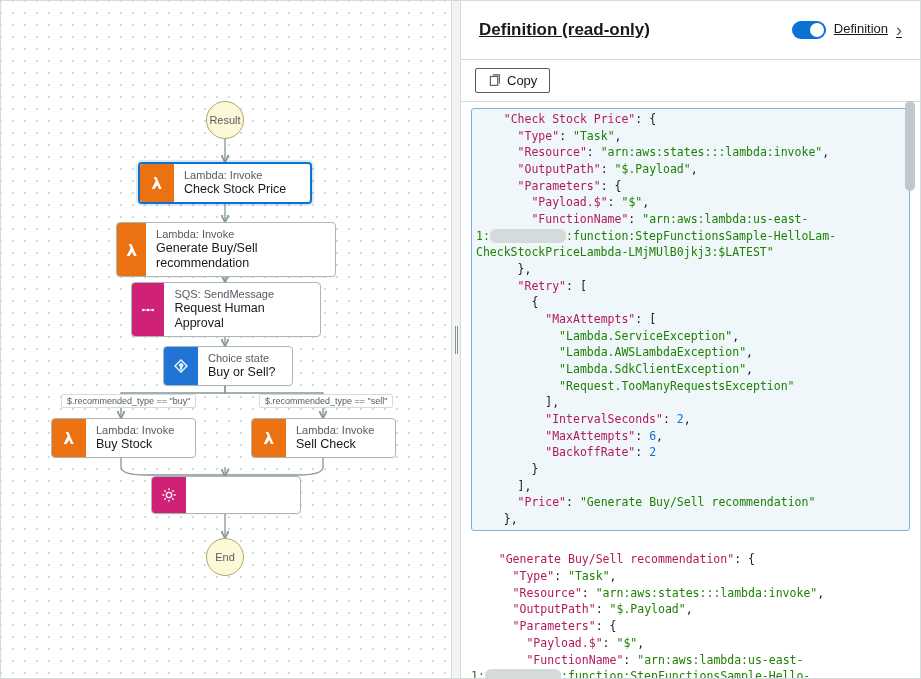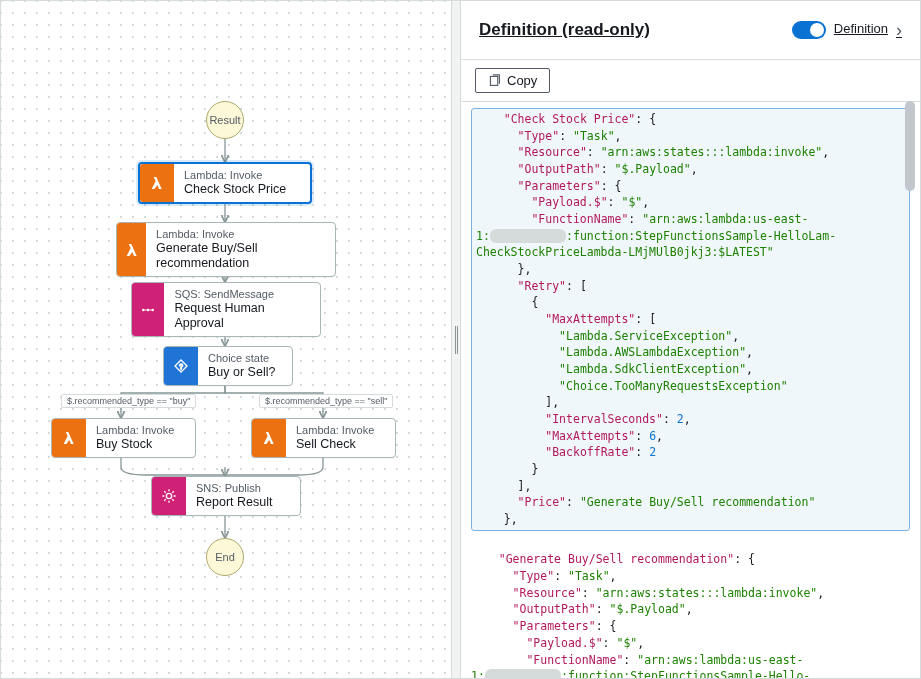--- a/index.html
+++ b/index.html
@@ -160,24 +160,20 @@
       </div>
     </div>
 
     <div class="state" style="left:150px; top:475px; width:150px">
       <div class="badge pink">
         <svg width="16" height="16" viewBox="0 0 24 24" fill="none" stroke="#fff" stroke-width="2">
             <circle cx="12" cy="12" r="4"></circle>
             <path d="M12 2v3M12 19v3M2 12h3M19 12h3M5 5l2 2M17 17l2 2M19 5l-2 2M5 19l2-2"></path>
           </svg>
       </div>
-      <div class="txt">
-        <span class="sub">SNS: Publish</span>
-        <span class="lbl">Report Result</span>
-      </div>
     </div>
 
     <div class="terminal" style="left:205px; top:537px">
       <span>End</span>
     </div>
   </div>
 
   <div class="divider">
       <span></span>
     </div>
@@ -212,21 +208,21 @@
         <span class="k">"<span>FunctionName</span>"</span><span class="p">: </span><span class="s">"<span>arn:aws:lambda:us-east-</span></span>
 <span class="s"><span>1:</span></span><span class="mask">xxxxxxxxxxx</span><span class="s"><span>:function:StepFunctionsSample-HelloLam-</span></span>
 <span class="s"><span>CheckStockPriceLambda-LMjMUlB0jkj3:$LATEST</span>"</span>
       <span class="p">},</span>
       <span class="k">"<span>Retry</span>"</span><span class="p">: [</span>
         <span class="p">{</span>
           <span class="k">"<span>MaxAttempts</span>"</span><span class="p">: [</span>
             <span class="s">"<span>Lambda.ServiceException</span>"</span><span class="p">,</span>
             <span class="s">"<span>Lambda.AWSLambdaException</span>"</span><span class="p">,</span>
             <span class="s">"<span>Lambda.SdkClientException</span>"</span><span class="p">,</span>
-            <span class="s">"<span>Choice.TooManyRequestsException</span>"</span>
+            <span class="s">"<span>Request.TooManyRequestsException</span>"</span>
           <span class="p">],</span>
           <span class="k">"<span>IntervalSeconds</span>"</span><span class="p">: </span><span class="n">2</span><span class="p">,</span>
           <span class="k">"<span>MaxAttempts</span>"</span><span class="p">: </span><span class="n">6</span><span class="p">,</span>
           <span class="k">"<span>BackoffRate</span>"</span><span class="p">: </span><span class="n">2</span>
         <span class="p">}</span>
       <span class="p">],</span>
       <span class="k">"<span>Price</span>"</span><span class="p">: </span><span class="s">"<span>Generate Buy/Sell recommendation</span>"</span>
     <span class="p">},</span></span>
     <span class="k">"<span>Generate Buy/Sell recommendation</span>"</span><span class="p">: {</span>
       <span class="k">"<span>Type</span>"</span><span class="p">: </span><span class="s">"<span>Task</span>"</span><span class="p">,</span>

